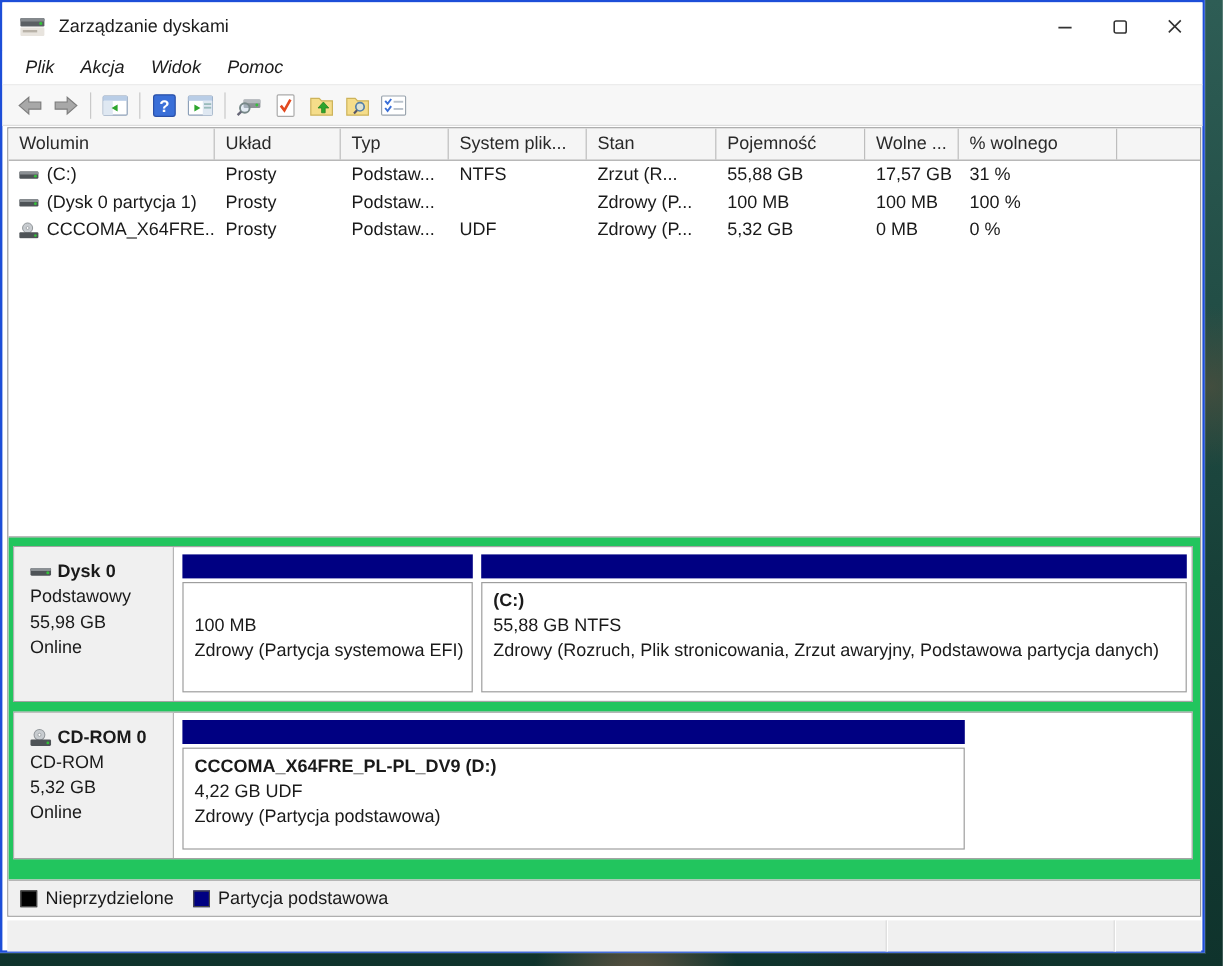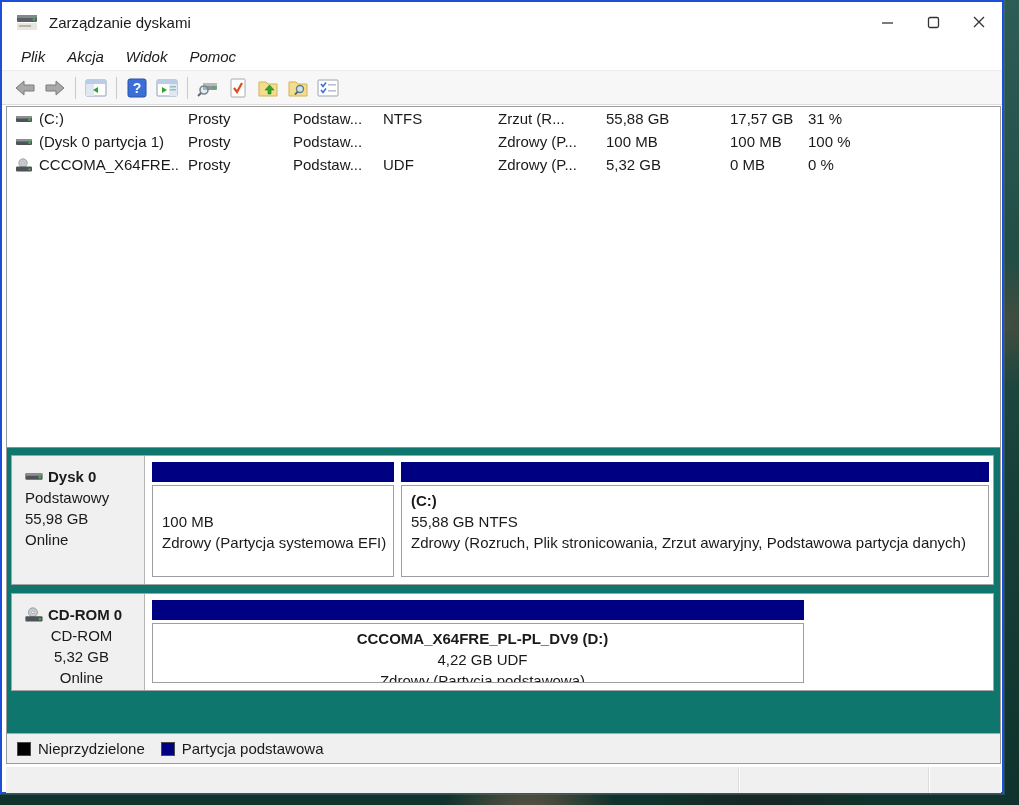--- a/index.html
+++ b/index.html
@@ -49,24 +49,24 @@
   .lv-header { display: flex; height: 27px; background: #f5f5f5; border-bottom: 1px solid #a9a9a9; }
   .lv-hcell { font-size: 15px; color: #2a2a2a; padding: 4px 0 0 9px; border-right: 1px solid #bdbdbd; overflow: hidden; white-space: nowrap; }
   .lv-row { display: flex; height: 23px; align-items: center; }
   .lv-cell { font-size: 15px; padding-left: 9px; overflow: hidden; white-space: nowrap; }
   .c0 { width: 172px; } .c1 { width: 105px; } .c2 { width: 90px; } .c3 { width: 115px; }
   .c4 { width: 108px; } .c5 { width: 124px; } .c6 { width: 78px; } .c7 { width: 132px; } .c8 { flex: 1; }
   .vol-cell { display: flex; align-items: center; gap: 6px; }
   .vol-ic { width: 17px; height: 14px; flex: 0 0 auto; }
 
   
-  .graph-pane { flex: 1; background: #0f766e; padding: 7px 0 16px 4px; overflow: hidden; }
+  .graph-pane { flex: 1; background: #22c55e; padding: 7px 0 16px 4px; overflow: hidden; }
   .disk-row { width: 983px; border: 1px solid #a3a3a3; background: #fff; display: flex; margin-bottom: 8px; }
   .disk-row.h1 { height: 130px; }
-  .disk-row.h2 { height: 98px; text-align: center; }
+  .disk-row.h2 { height: 123px; }
   .disk-info { width: 133px; flex: 0 0 auto; background: #f0f0f0; border-right: 1px solid #b5b5b5; padding: 12px 6px 0 13px; }
   .disk-title { display: flex; align-items: center; gap: 4px; font-size: 15px; font-weight: bold; margin-bottom: 2px; }
   .disk-title .vol-ic { width: 19px; height: 15px; }
   .disk-line { font-size: 15px; line-height: 21px; color: #1a1a1a; }
   .parts { flex: 1; padding: 6px 0 0 7px; display: flex; }
   .part { display: flex; flex-direction: column; margin-right: 7px; }
   .p-efi { width: 242px; } .p-c { width: 588px; } .p-cd { width: 652px; }
   .part-head { height: 20px; background: #000082; flex: 0 0 auto; }
   .part-body { margin-top: 3px; flex: 1; border: 1px solid #9e9e9e; background: #fff; padding: 4px 0 0 9px; overflow: hidden; margin-bottom: 7px; }
   .pline { font-size: 15px; line-height: 21px; white-space: nowrap; }
@@ -198,20 +198,31 @@
           <path d="M4 11 L6 13.5 L9 9.5" fill="none" stroke="#3a6fd8" stroke-width="1.6"></path>
           <rect x="11" y="5" width="8" height="1.6" fill="#b9c2cc"></rect>
           <rect x="11" y="11" width="8" height="1.6" fill="#b9c2cc"></rect>
         </svg>
     </div>
   </div>
 
   <div class="main">
 
     <div class="list-pane">
+      <div class="lv-header">
+        <div class="lv-hcell c0">Wolumin</div>
+        <div class="lv-hcell c1">Układ</div>
+        <div class="lv-hcell c2">Typ</div>
+        <div class="lv-hcell c3">System plik...</div>
+        <div class="lv-hcell c4">Stan</div>
+        <div class="lv-hcell c5">Pojemność</div>
+        <div class="lv-hcell c6">Wolne ...</div>
+        <div class="lv-hcell c7">% wolnego</div>
+        <div class="lv-hcell c8" style="border-right:none;"></div>
+      </div>
 
       <div class="lv-row">
         <div class="lv-cell c0 vol-cell">
           <svg class="vol-ic" viewBox="0 0 17 14">
               <rect x="0" y="4" width="16" height="6" rx="1" fill="#4e5357"></rect>
               <rect x="0" y="4" width="16" height="2.4" rx="1" fill="#8b9094"></rect>
               <circle cx="13.5" cy="7.8" r="1.2" fill="#35c03a"></circle>
             </svg>
           <span>(C:)</span>
         </div>

